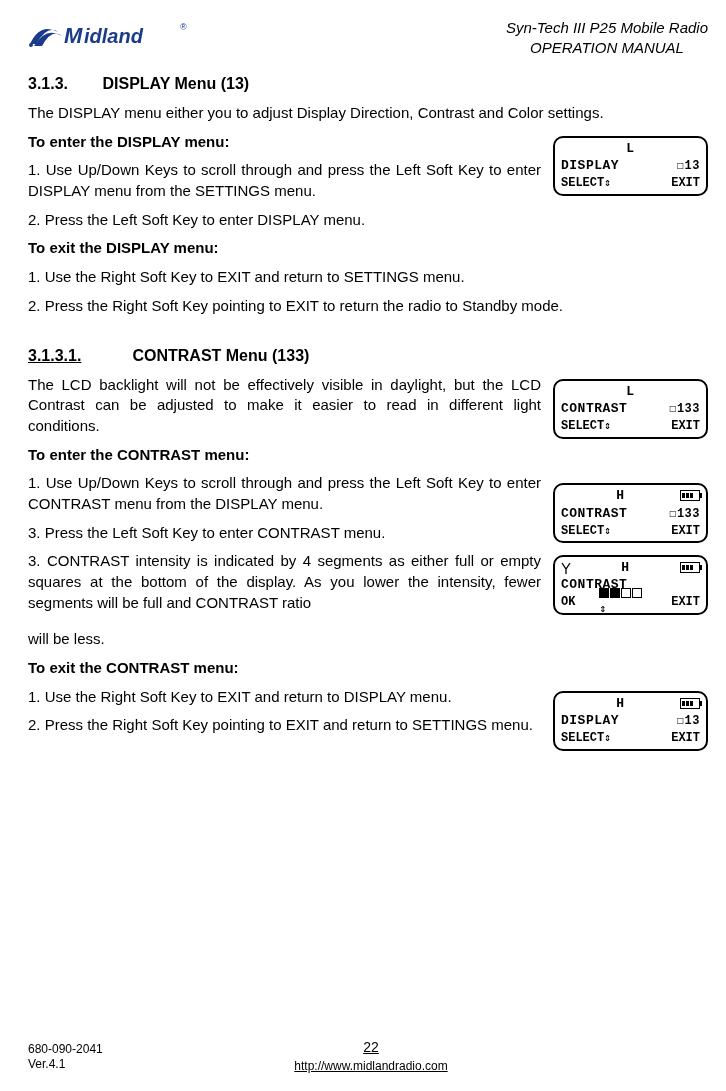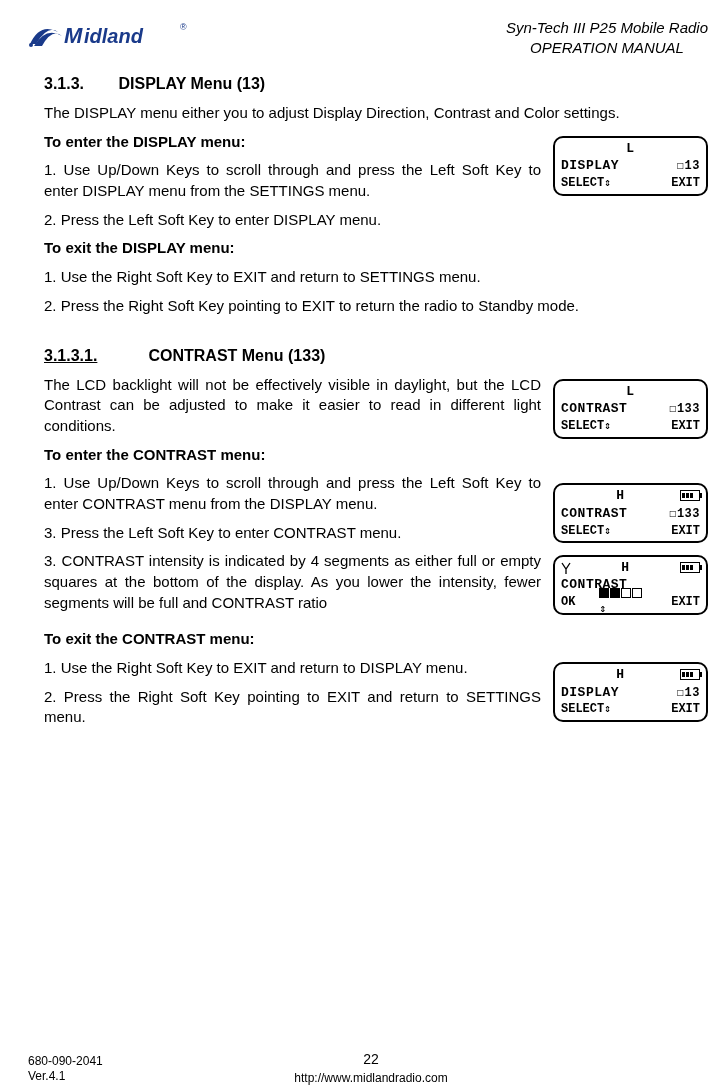--- a/index.html
+++ b/index.html
@@ -50,21 +50,20 @@
   }
   p.body {
     font-size: 15px;
     margin: 8px 0;
     line-height: 1.38;
     text-align: justify;
   }
   .bold { font-weight: bold; }
   .content-wrap {
     position: relative;
-    margin-left: 16px;
   }
   .lcd {
     width: 155px;
     height: 60px;
     border: 2px solid #000;
     border-radius: 10px;
     float: right;
     clear: right;
     margin: 4px 6px 6px 12px;
     font-family: "Lucida Console", "Courier New", monospace;
@@ -99,25 +98,26 @@
   .ant {
     display:inline-block; width:10px; height:12px; position:relative; vertical-align:middle;
   }
   .segments span{
     display:inline-block; width:8px; height:8px; border:1px solid #000; margin-right:1px;
   }
   .segments span.full{ background:#000; }
   .arrow{ font-size:11px; }
   .footer {
     position: absolute;
-    bottom: 6px;
+    bottom: 18px;
     left: 28px;
     right: 12px;
     font-size: 12px;
     text-align: center;
+    text-decoration: underline;
   }
   .footer .left {
     position:absolute; left:0; bottom:0; text-align:left; line-height:1.3;
   }
   .footer .mid { display:block; margin-bottom:4px; font-size:14px;margin-top:40px;}
   .clearfix::after{content:"";display:table;clear:both;}
 </style>
 </head>
 <body>
 
@@ -230,20 +230,21 @@
         </div>
       <div class="row thin">
         <span>OK</span>
         <span class="segments"><span class="full"></span><span class="full"></span><span></span><span></span><span class="arrow" style="border:none;width:auto;">⇕</span></span>
         <span>EXIT</span>
       </div>
     </div>
 
     <p class="body">3. CONTRAST intensity is indicated by 4 segments as either full or empty squares at the bottom of the display. As you lower the intensity, fewer segments will be full and CONTRAST ratio</p>
     <div class="clearfix"></div>
+    <p class="body">will be less.</p>
 
     <p class="body bold">To exit the CONTRAST menu:</p>
 
     <div class="lcd">
       <div class="row">
           <span></span>
           <span class="main">H</span>
           <span class="battery"><span class="bar"></span><span class="bar"></span><span class="bar"></span></span>
         </div>
       <div class="row">

